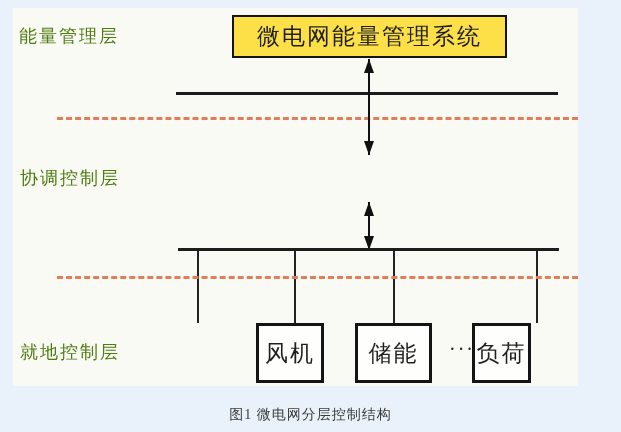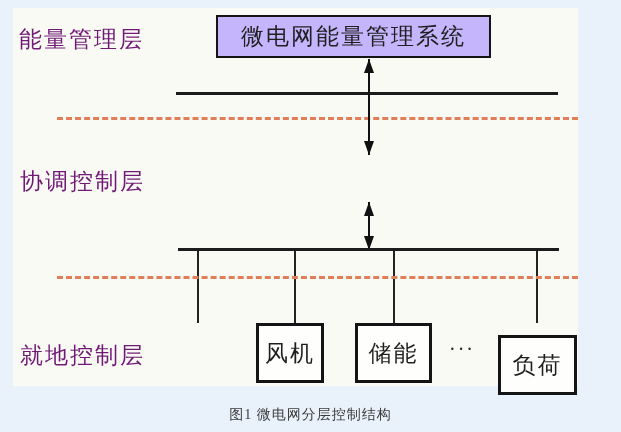--- a/index.html
+++ b/index.html
@@ -14,30 +14,30 @@
   }
   
   .paper {
     position: absolute;
     left: 13px; top: 8px;
     width: 565px; height: 378px;
     background: #fafaf5;
   }
   .layer-label {
     position: absolute;
-    font-size: 23px;
+    font-size: 18px;
     letter-spacing: 2px;
-    color: #701a75;
+    color: #4d7c0f;
     white-space: nowrap;
   }
   .big-box {
     position: absolute;
-    left: 216px;
+    left: 232px;
     width: 275px;
-    background: #c4b5fd;
+    background: #fde047;
     border: 2.5px solid #141414;
     display: flex;
     align-items: center;
     justify-content: center;
     font-size: 23px;
     letter-spacing: 2px;
     box-sizing: border-box;
   }
   .device-box {
     position: absolute;
@@ -149,17 +149,17 @@
 
   <div class="layer-label" style="left:20px; top:340px;">就地控制层</div>
 
 
   <div class="device-box" style="left:256px; width:68px;">风机</div>
 
   <div class="device-box" style="left:355px; width:77px;">储能</div>
 
   <div class="ellipsis">···</div>
 
-  <div class="device-box" style="left:498px; width:79px;margin-top:12px;">负荷</div>
+  <div class="device-box" style="left:472px; width:59px;">负荷</div>
 
   <div class="caption">图1 微电网分层控制结构</div>
 
 </div>
 
 </body></html>

